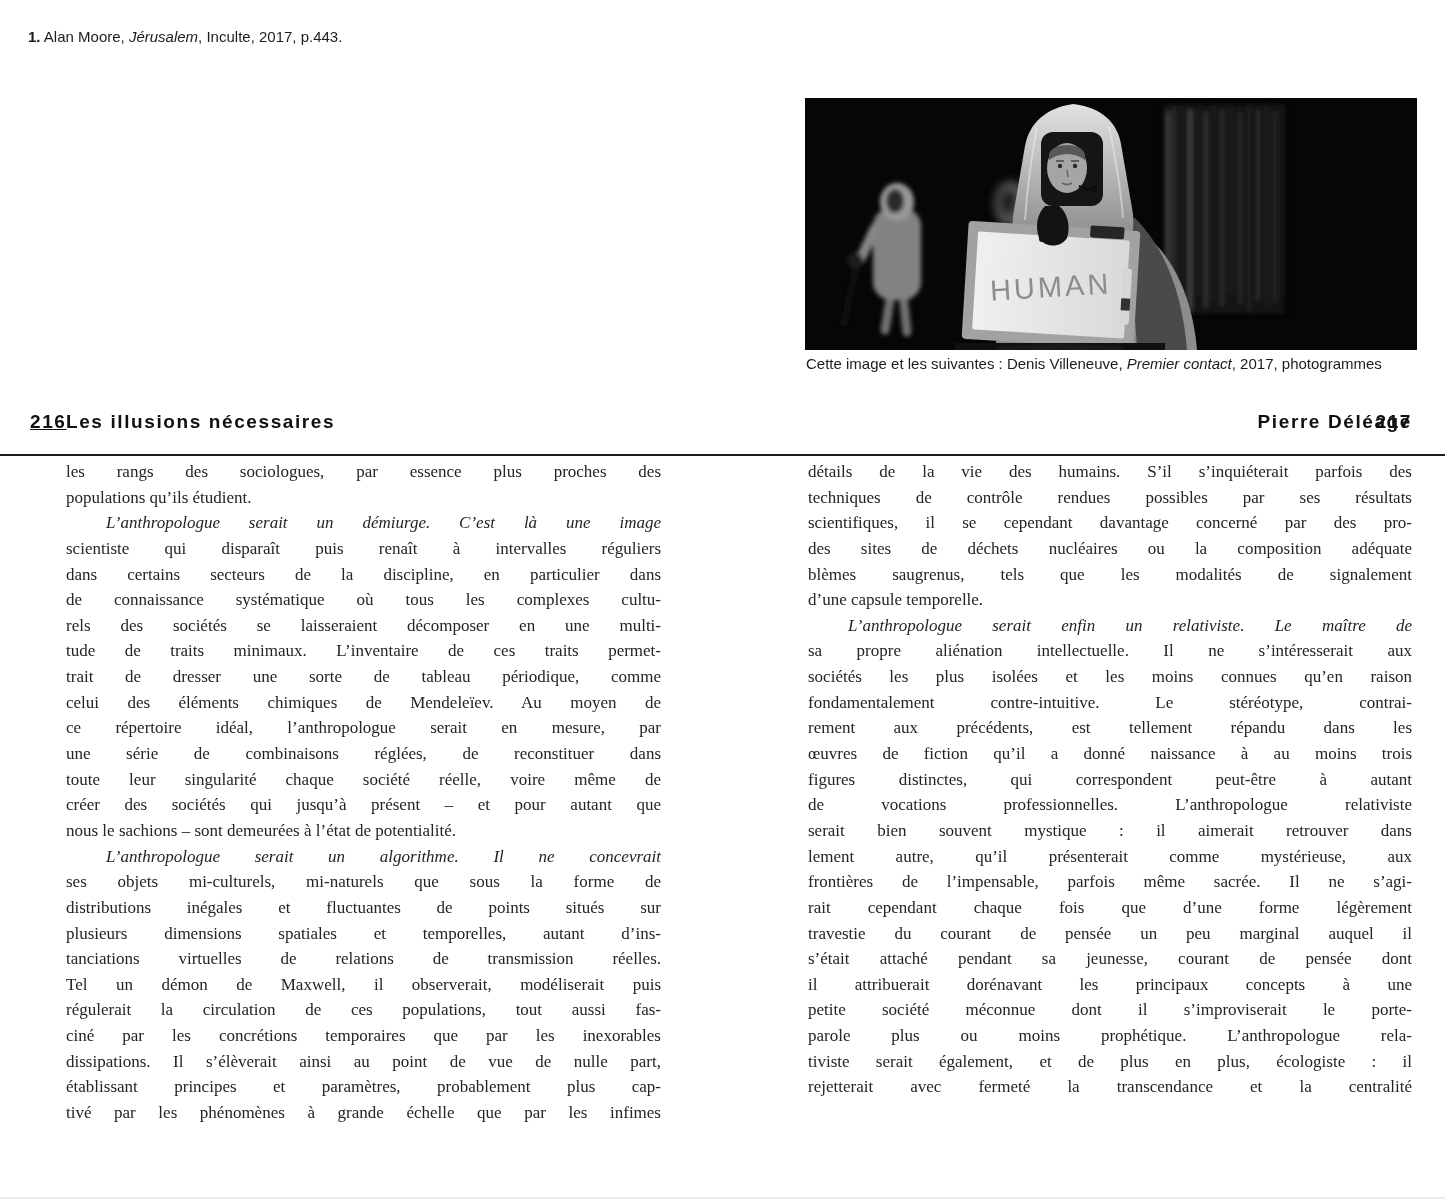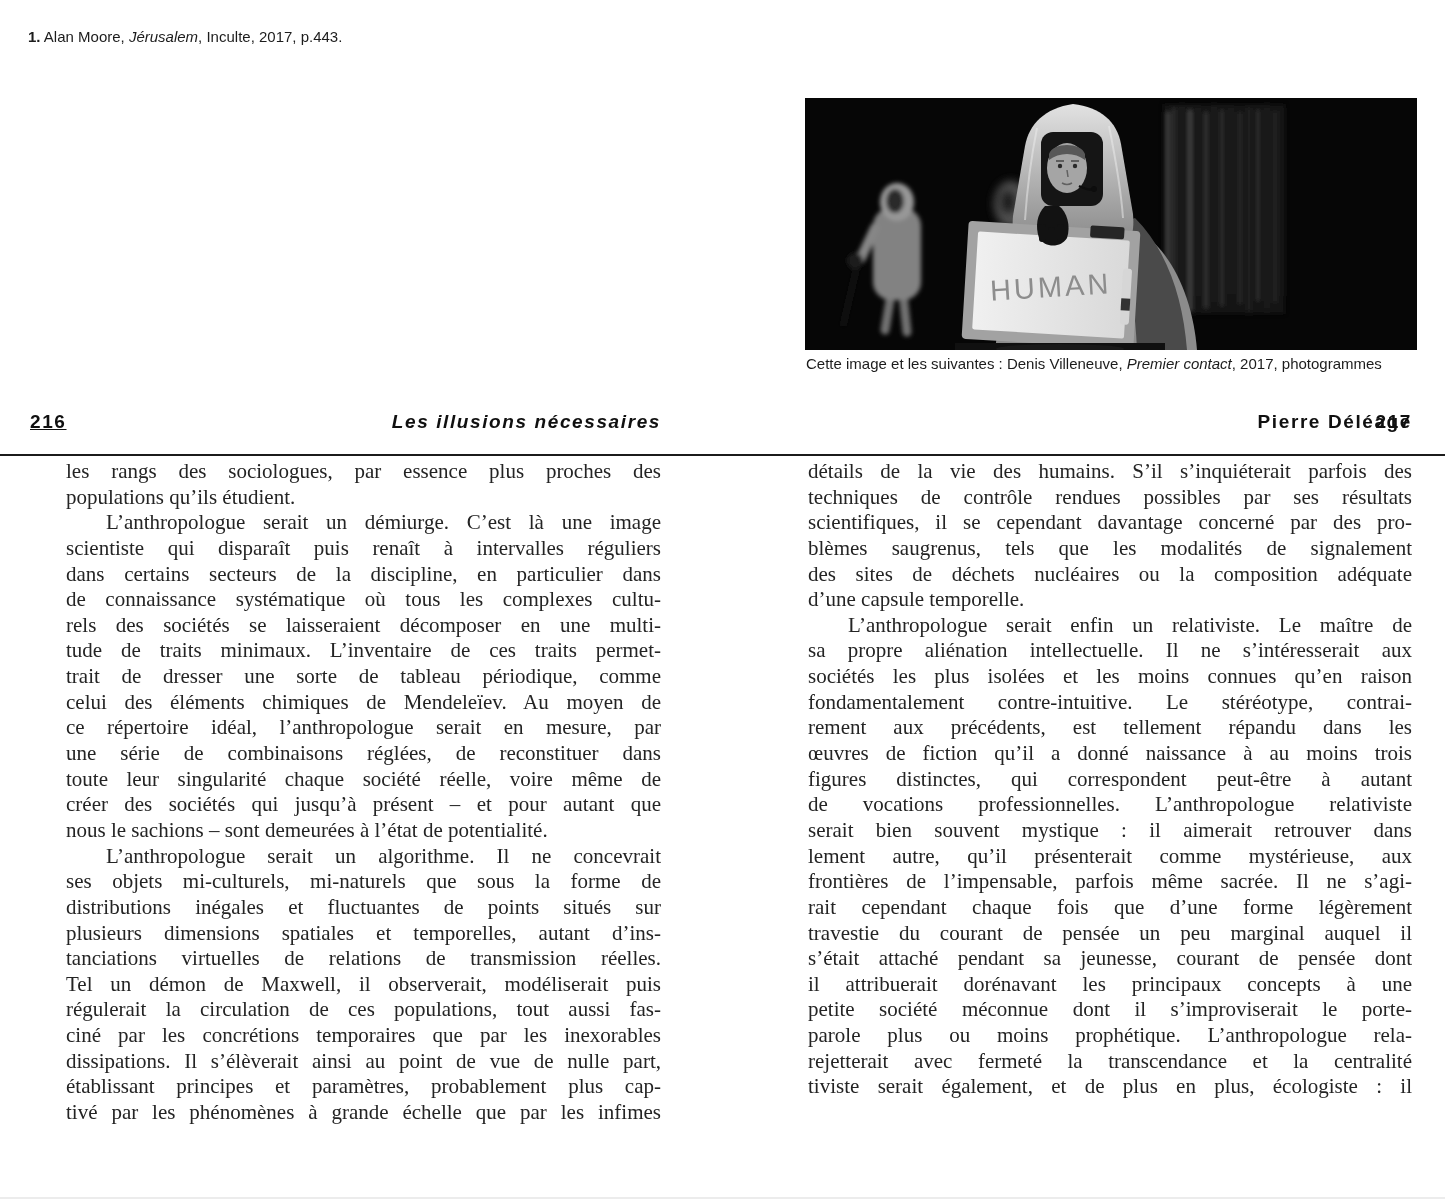--- a/index.html
+++ b/index.html
@@ -6,29 +6,29 @@
   .page{position:relative;width:1445px;height:1199px;background:#ffffff;overflow:hidden;
         font-family:"Liberation Serif",serif;}
   .footnote{position:absolute;left:28px;top:28px;font:15px/1.2 "Liberation Sans",sans-serif;color:#1c1c1c;}
   .footnote .fn-num{font-weight:bold;}
   .italic{font-style:italic;}
   .figure{position:absolute;left:805px;top:98px;width:612px;height:252px;}
   .caption{position:absolute;left:806px;top:355px;width:612px;font:15px/1.2 "Liberation Sans",sans-serif;color:#1c1c1c;}
   .pagenum,.runtitle{position:absolute;top:411px;font:bold 19px/1.2 "Liberation Sans",sans-serif;
         letter-spacing:1.6px;color:#101010;white-space:nowrap;}
   .pagenum.pnl{left:30px;text-decoration:underline;}
-  .runtitle.rtl{left:66px;width:595px;text-align:right;font-style:italic;}
+  .runtitle.rtl{left:66px;width:595px;text-align:left;}
   .runtitle.rtr{left:808px;width:604px;text-align:right;}
   .pagenum.pnr{right:33px;}
   .rule{position:absolute;left:0;top:454px;width:1445px;height:2px;background:#1b1b1b;}
-  .col{position:absolute;top:459px;font-size:21px;line-height:25.65px;color:#242424;}
+  .col{position:absolute;top:459px;font-size:17px;line-height:25.65px;color:#242424;}
   .colL{left:66px;width:595px;}
   .colR{left:808px;width:604px;}
   .bodyline{height:25.65px;overflow:hidden;text-align:justify;text-align-last:justify;}
-  .bodyline.indent{text-indent:40px;}
+  .bodyline.indent{text-indent:40px;font-style:italic;}
   .bodyline.para-last{text-align-last:left;}
   .bottom-line{position:absolute;left:0;bottom:0;width:100%;height:2px;background:#ececec;}
 </style>
 </head>
 <body>
 
 <div class="page">
 
   <div class="footnote">
     <span class="fn-num">1.</span><span> Alan Moore, </span><span class="italic">Jérusalem</span><span>, Inculte, 2017, p.443.</span>
@@ -163,38 +163,38 @@
       <div class="bodyline">régulerait la circulation de ces populations, tout aussi fas-</div>
       <div class="bodyline">ciné par les concrétions temporaires que par les inexorables</div>
       <div class="bodyline">dissipations. Il s’élèverait ainsi au point de vue de nulle part,</div>
       <div class="bodyline">établissant principes et paramètres, probablement plus cap-</div>
       <div class="bodyline">tivé par les phénomènes à grande échelle que par les infimes</div>
     </div>
   <div class="col colR">
       <div class="bodyline">détails de la vie des humains. S’il s’inquiéterait parfois des</div>
       <div class="bodyline">techniques de contrôle rendues possibles par ses résultats</div>
       <div class="bodyline">scientifiques, il se cependant davantage concerné par des pro-</div>
+      <div class="bodyline">des sites de déchets nucléaires ou la composition adéquate</div>
       <div class="bodyline">blèmes saugrenus, tels que les modalités de signalement</div>
-      <div class="bodyline">des sites de déchets nucléaires ou la composition adéquate</div>
       <div class="bodyline para-last">d’une capsule temporelle.</div>
       <div class="bodyline indent">L’anthropologue serait enfin un relativiste. Le maître de</div>
       <div class="bodyline">sa propre aliénation intellectuelle. Il ne s’intéresserait aux</div>
       <div class="bodyline">sociétés les plus isolées et les moins connues qu’en raison</div>
       <div class="bodyline">fondamentalement contre-intuitive. Le stéréotype, contrai-</div>
       <div class="bodyline">rement aux précédents, est tellement répandu dans les</div>
       <div class="bodyline">œuvres de fiction qu’il a donné naissance à au moins trois</div>
       <div class="bodyline">figures distinctes, qui correspondent peut-être à autant</div>
       <div class="bodyline">de vocations professionnelles. L’anthropologue relativiste</div>
       <div class="bodyline">serait bien souvent mystique : il aimerait retrouver dans</div>
       <div class="bodyline">lement autre, qu’il présenterait comme mystérieuse, aux</div>
       <div class="bodyline">frontières de l’impensable, parfois même sacrée. Il ne s’agi-</div>
       <div class="bodyline">rait cependant chaque fois que d’une forme légèrement</div>
       <div class="bodyline">travestie du courant de pensée un peu marginal auquel il</div>
       <div class="bodyline">s’était attaché pendant sa jeunesse, courant de pensée dont</div>
       <div class="bodyline">il attribuerait dorénavant les principaux concepts à une</div>
       <div class="bodyline">petite société méconnue dont il s’improviserait le porte-</div>
       <div class="bodyline">parole plus ou moins prophétique. L’anthropologue rela-</div>
+      <div class="bodyline">tiviste serait également, et de plus en plus, écologiste : il</div>
       <div class="bodyline">rejetterait avec fermeté la transcendance et la centralité</div>
-      <div class="bodyline">tiviste serait également, et de plus en plus, écologiste : il</div>
     </div>
 
   <div class="bottom-line"></div>
 </div>
 
 </body></html>

